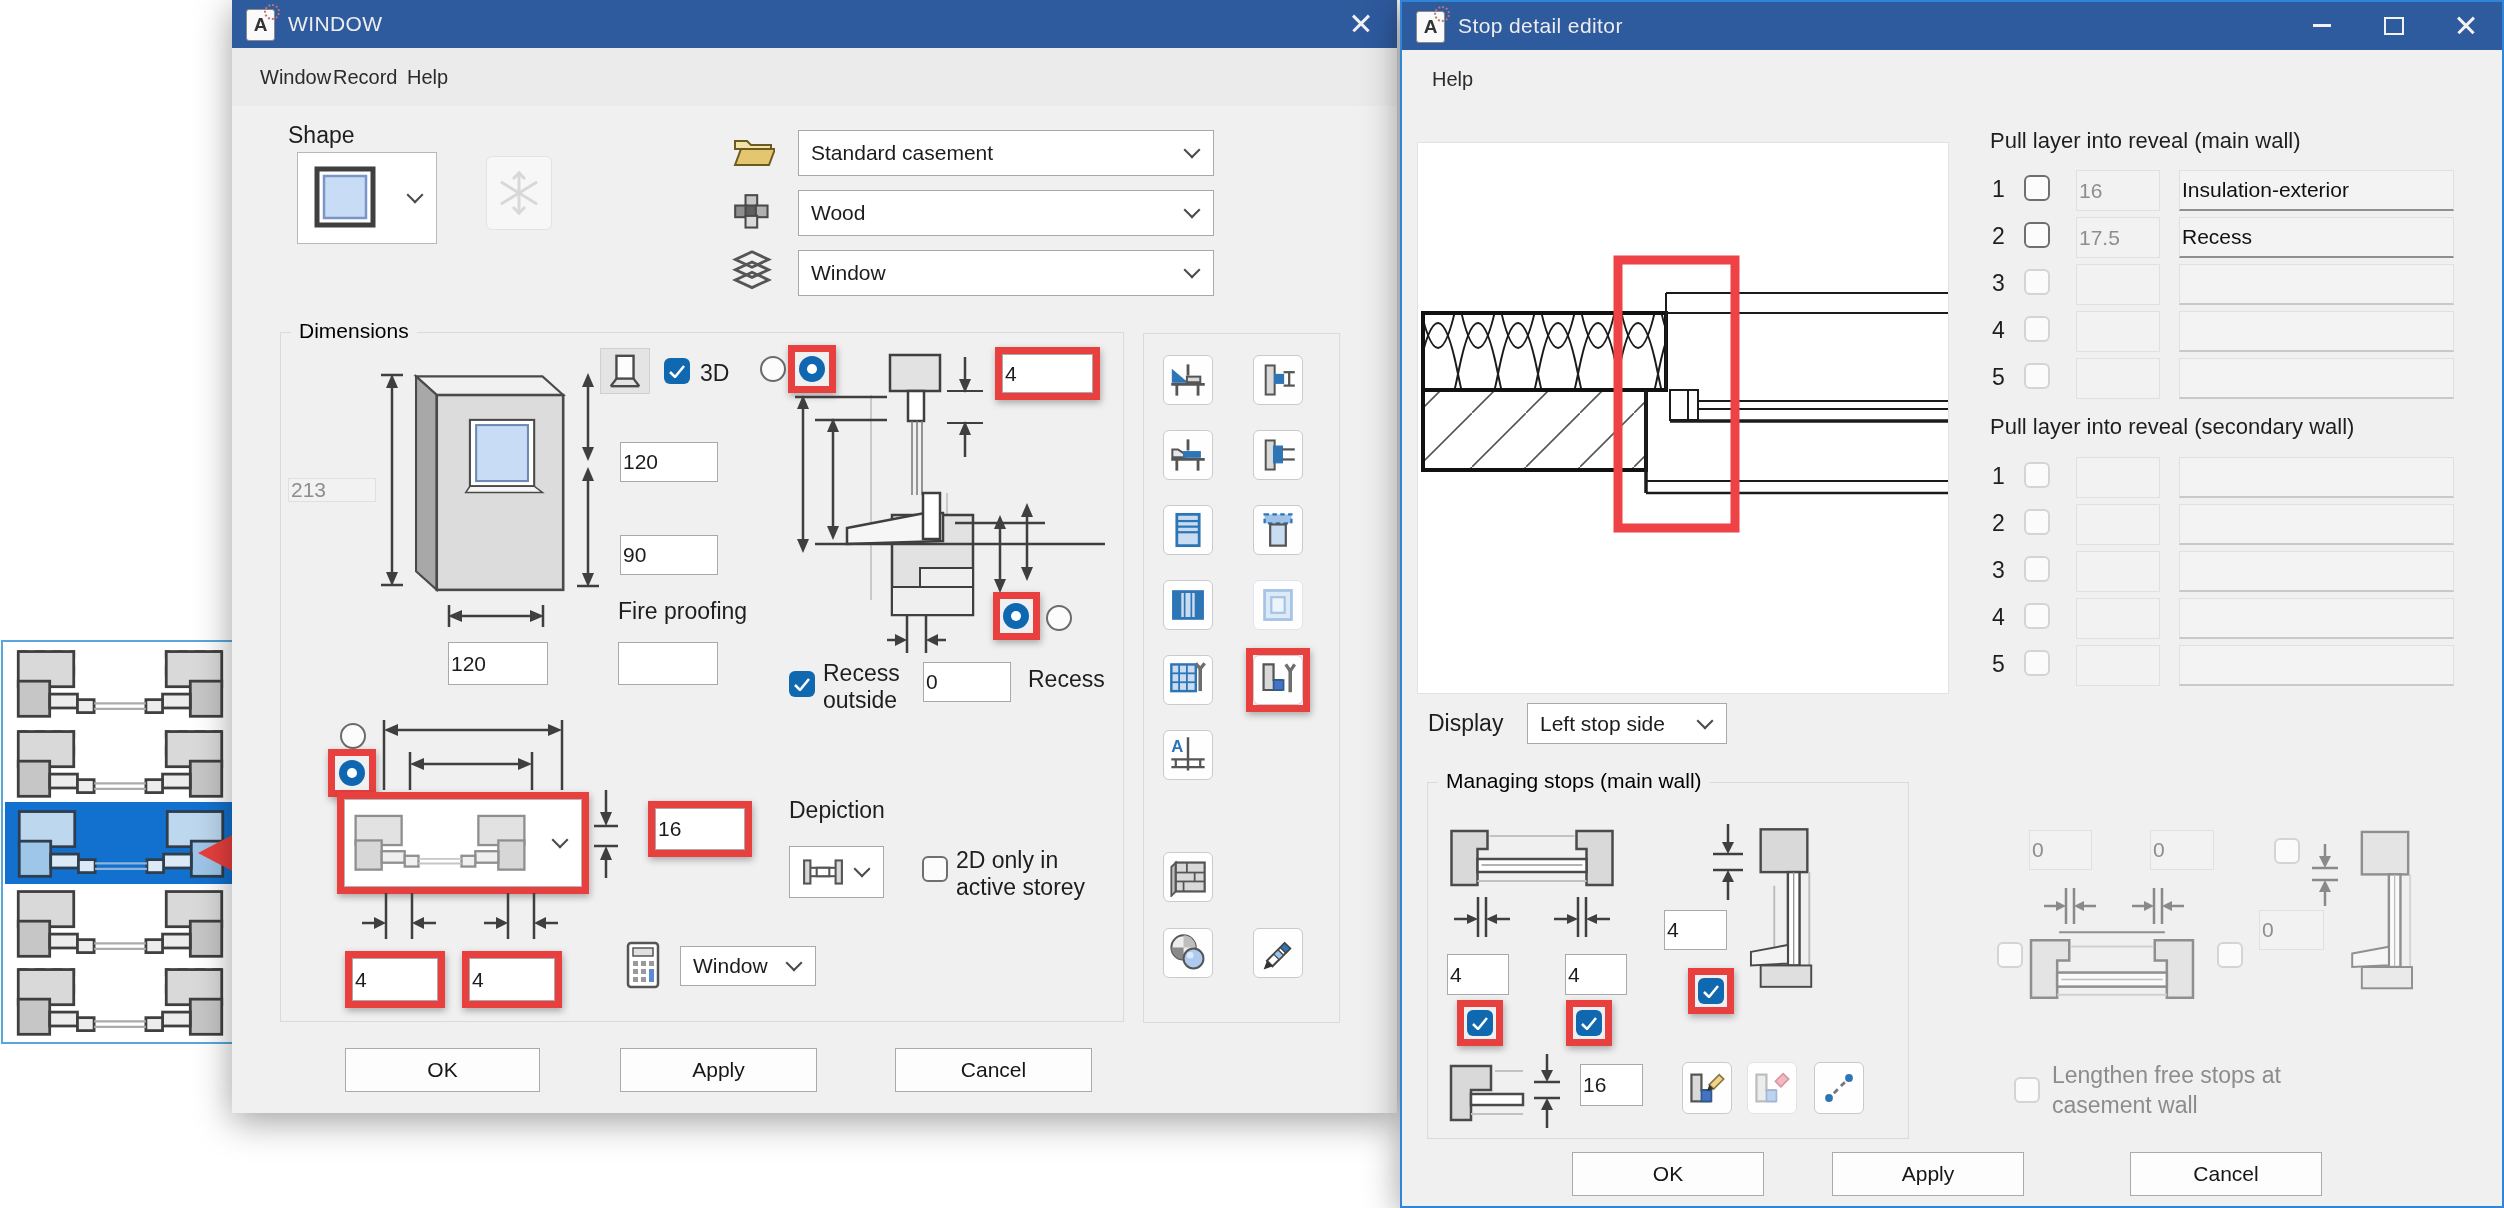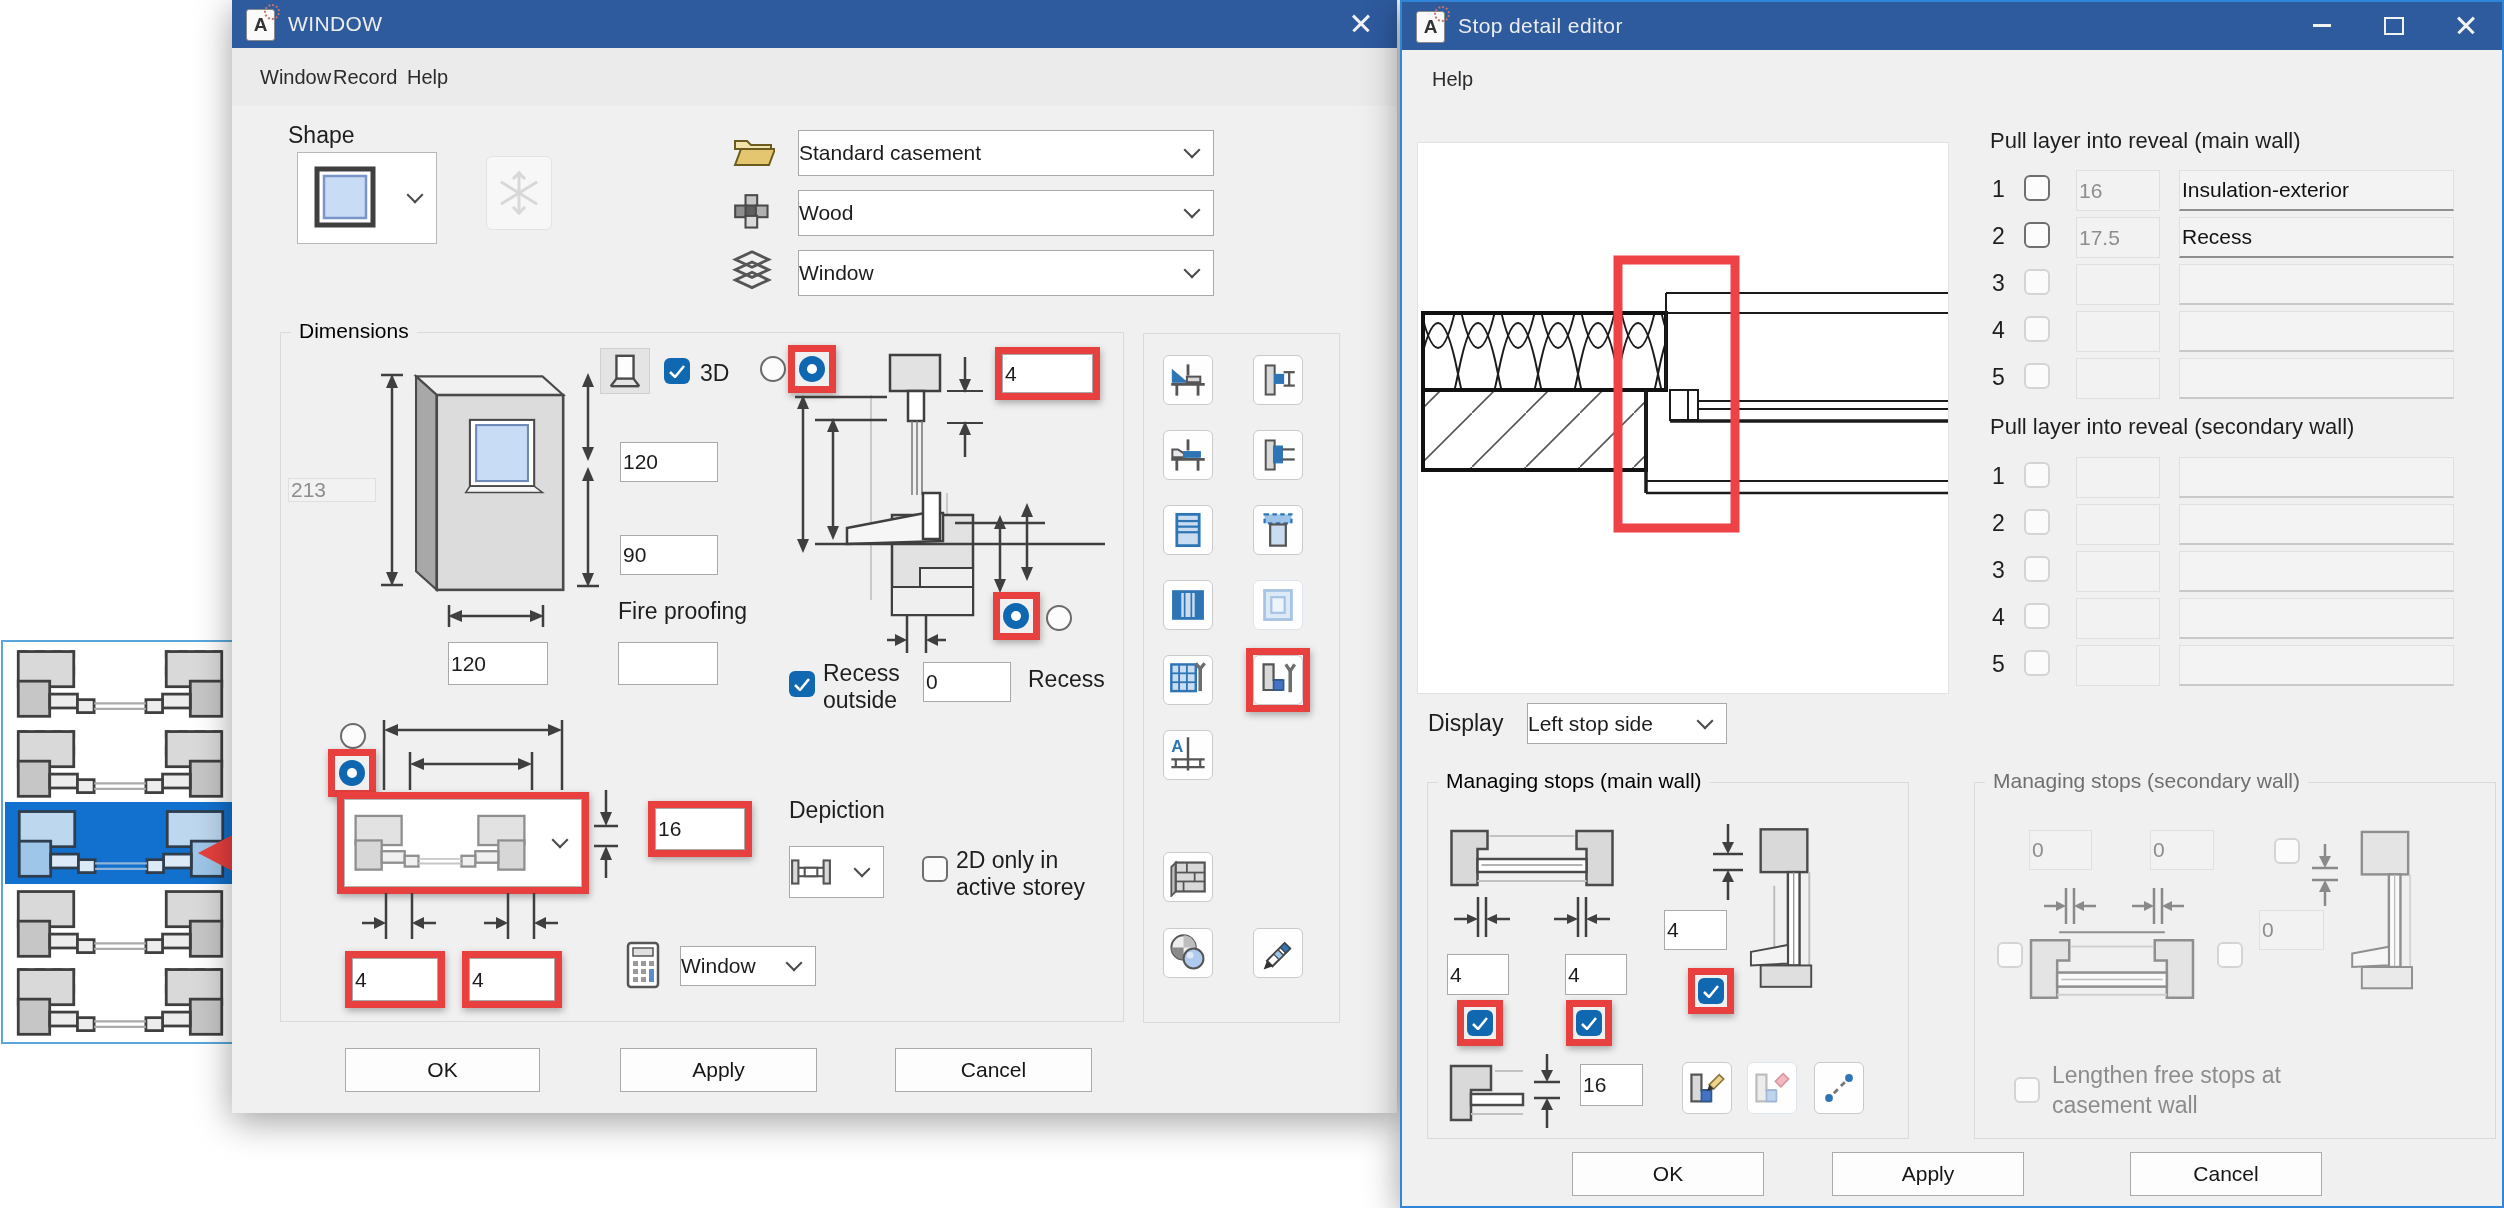--- a/index.html
+++ b/index.html
@@ -11,21 +11,21 @@
   .scrib{position:absolute;right:-6px;top:-6px;width:12px;height:12px;border:2px dotted #C0736F;border-radius:50%;background:transparent}
   .ttl{position:absolute;left:56px;top:0;height:48px;display:flex;align-items:center;font-size:21px;color:#EDEDED;letter-spacing:.4px}
   .menubar{position:absolute;left:0;top:48px;width:100%;height:58px;background:#EBEBEB;color:#2B2B2B;font-size:20px}
   .menuitem{position:absolute;top:0;height:58px;display:flex;align-items:center}
   .lbl{position:absolute;font-size:23px;color:#1E1E1E;white-space:nowrap}
   .lbl.gray{color:#8C8C8C}
   .in{position:absolute;background:#fff;border:1px solid #A9A9A9;font-size:21px;color:#1C1C1C;display:flex;align-items:center;padding-left:2px;box-sizing:border-box}
   .in.dis{background:#F2F2F2;border-color:#E0E0E0;color:#8E8E8E}
   .in.mat{background:#F3F3F3;border:1px solid #E0E0E0;border-bottom:2px solid #8F8F8F;color:#111}
   .in.mat.dis{border-bottom:2px solid #C9C9C9;color:#8E8E8E}
-  .dd{position:absolute;background:#fff;border:1px solid #A9A9A9;font-size:21px;color:#1C1C1C;display:flex;align-items:center;box-sizing:border-box}
+  .dd{position:absolute;background:#fff;border:1px solid #A9A9A9;font-size:21px;color:#1C1C1C;display:flex;align-items:center;padding-left:12px;box-sizing:border-box}
   .chev{position:absolute;right:15px;top:50%;margin-top:-9px;width:10px;height:10px;border-right:2.5px solid #4A4A4A;border-bottom:2.5px solid #4A4A4A;transform:rotate(45deg)}
   .grp{position:absolute;border:1px solid #DADADA}
   .glab{position:absolute;top:-14px;left:10px;background:#F0F0F0;padding:0 8px;font-size:21px;color:#000000;white-space:nowrap}
   .btn{position:absolute;background:#FDFDFD;border:1px solid #ABABAB;display:flex;align-items:center;justify-content:center;font-size:21px;color:#161616}
   .cb{position:absolute;width:26px;height:26px;box-sizing:border-box;border-radius:6px;display:flex;align-items:center;justify-content:center}
   .cb.on{background:#1068B0}
   .cb.off{background:#FCFCFC;border:2.5px solid #6F6F6F}
   .cb.disoff{background:#FBFBFB;border:2.5px solid #D4D4D4}
   .radio{position:absolute;width:26px;height:26px;border-radius:50%;box-sizing:border-box}
   .radio.off{border:2.5px solid #6B6B6B;background:#FCFCFC}
@@ -707,23 +707,20 @@
     </svg>
   </div>
   <div class="icobtn" style="left:412px;top:1060px;height:52px">
     <svg width="40" height="40" viewBox="0 0 36 36">
       <line x1="7" y1="29" x2="29" y2="7" stroke="#777" stroke-width="2.5" stroke-dasharray="5 4"></line>
       <circle cx="9" cy="27" r="3.5" fill="#2E75B6"></circle>
           <circle cx="27" cy="9" r="3.5" fill="#2E75B6"></circle>
     </svg>
   </div>
 
-  <div class="grp" style="left:572px;top:780px;width:520px;height:355px">
-    <div class="glab" style="color:#6F6F6F">Managing stops (secondary wall)</div>
-  </div>
   <div class="in dis" style="left:627px;top:828px;width:63px;height:40px">0</div>
   <div class="in dis" style="left:748px;top:828px;width:64px;height:40px">0</div>
   <div class="cb disoff" style="left:872px;top:836px"></div>
   <svg class="abs" style="left:908px;top:840px" width="30" height="66">
     <line x1="15" y1="2" x2="15" y2="18" stroke="#8A8A8A" stroke-width="2.5"></line>
         <polygon points="15,26 9,14 21,14" fill="#8A8A8A"></polygon>
     <line x1="2" y1="26" x2="28" y2="26" stroke="#8A8A8A" stroke-width="2.5"></line>
     <line x1="2" y1="38" x2="28" y2="38" stroke="#8A8A8A" stroke-width="2.5"></line>
     <line x1="15" y1="64" x2="15" y2="46" stroke="#8A8A8A" stroke-width="2.5"></line>
         <polygon points="15,38 9,50 21,50" fill="#8A8A8A"></polygon>

